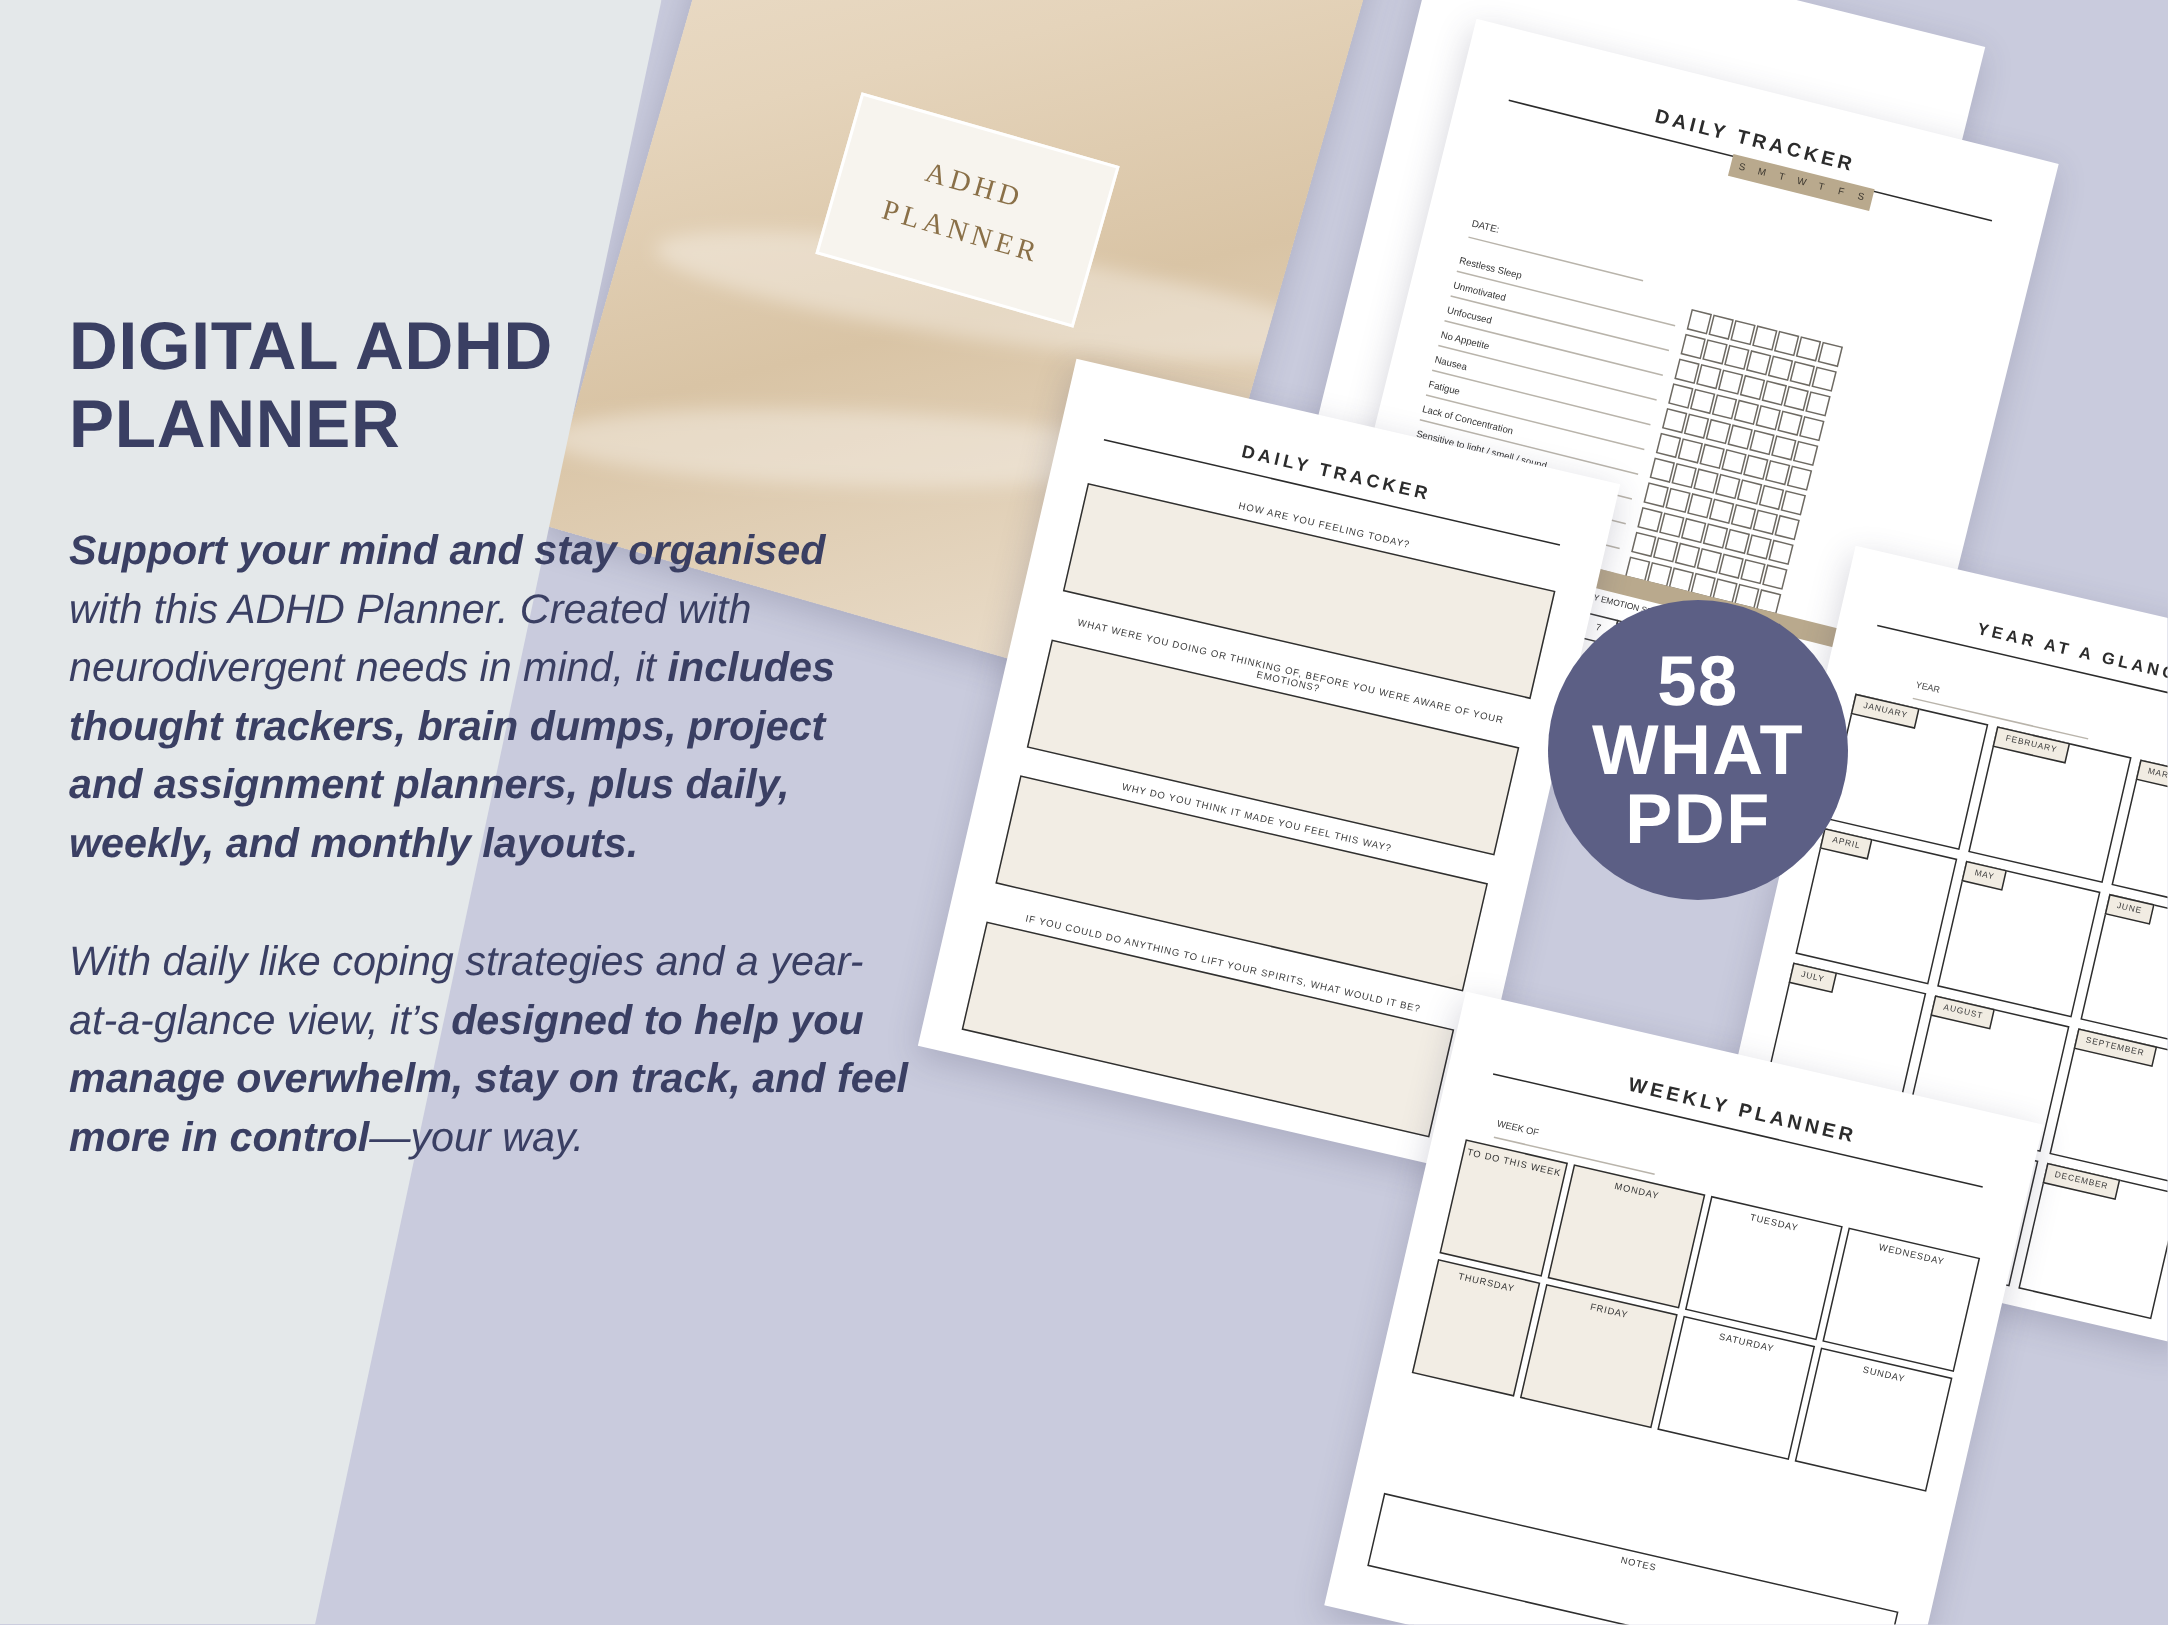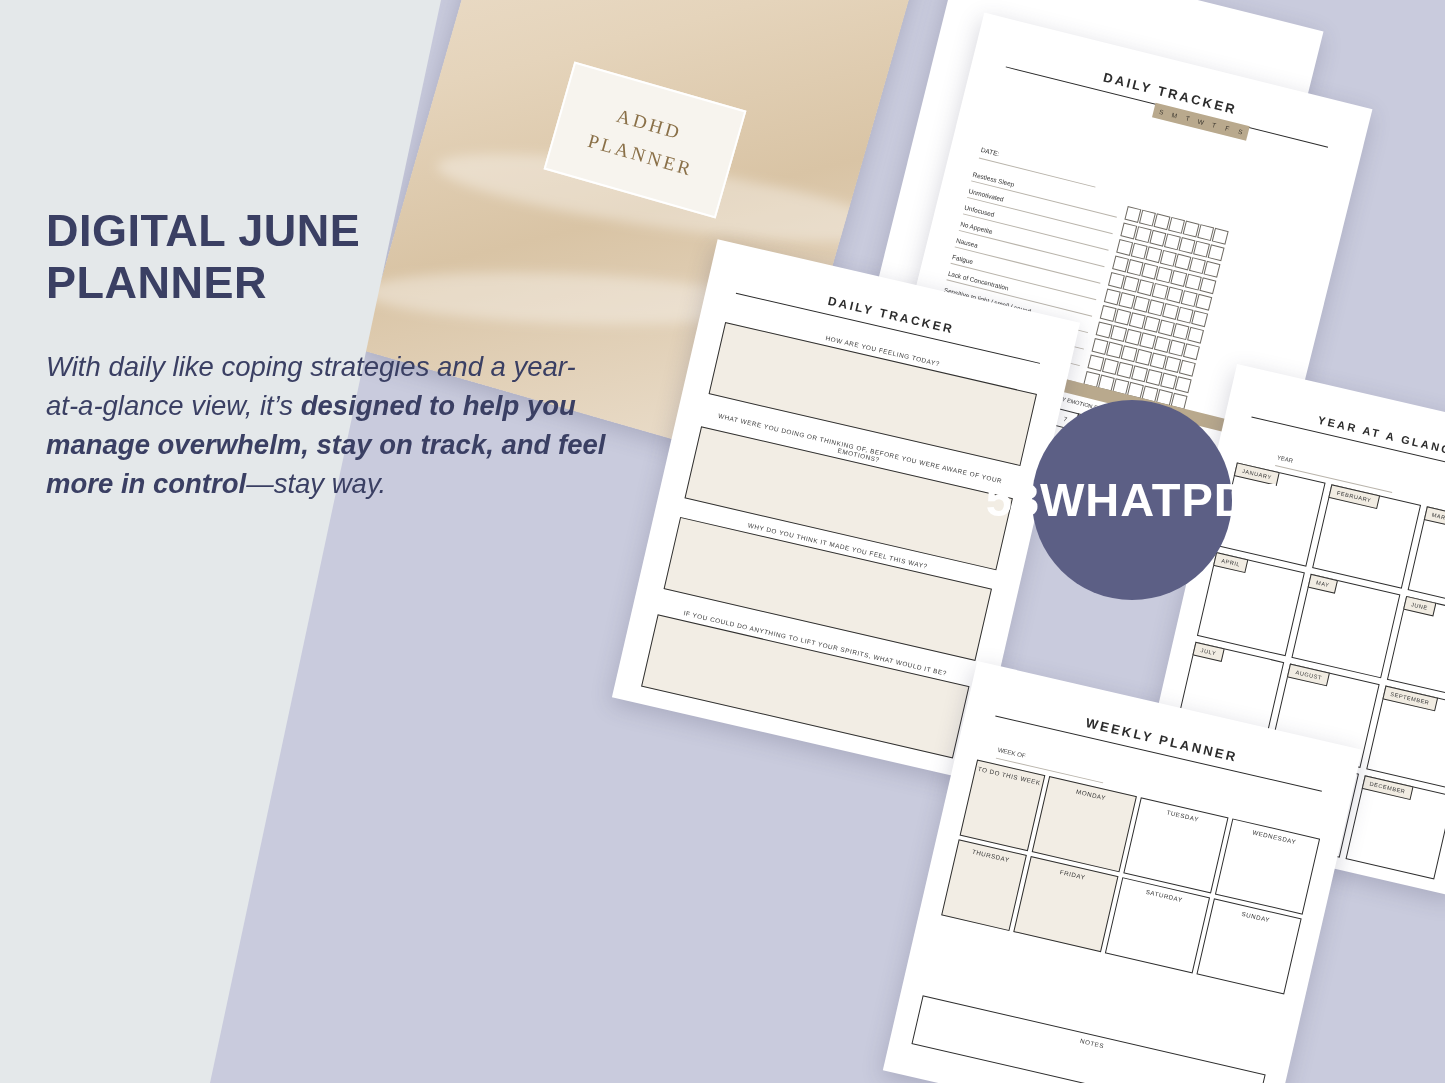--- a/index.html
+++ b/index.html
@@ -193,21 +193,21 @@
 
   
   .badge {
     position: absolute;
     left: 1032px; top: 400px;
     width: 200px; height: 200px;
     border-radius: 50%;
     background: #5c5f85;
     color: #fff;
     display: flex;
-    flex-direction: row;
+    flex-direction: column;
     align-items: center;
     justify-content: center;
     z-index: 20;
     line-height: 0.98;
     text-align: center;
   }
   .badge div {
     font-size: 47px;
     font-weight: bold;
     letter-spacing: 1px;
@@ -520,23 +520,26 @@
       <div>58</div>
       <div>WHAT</div>
       <div>PDF</div>
     </div>
   </div>
 
   <div class="left-panel-2"></div>
 
   <div class="copy">
     <h1 class="title">
-      <span>DIGITAL JUNE</span><br>
+      <span>DIGITAL ADHD</span><br>
       <span>PLANNER</span>
     </h1>
 
-
     <p class="para">
-      <span class="norm">With daily like coping strategies and a year-at-a-glance view, it’s </span><b>designed to help you manage overwhelm, stay on track, and feel more in control</b><span class="norm">—stay way.</span>
+      <b>Support your mind and stay organised</b><span class="norm"> with this ADHD Planner. Created with neurodivergent needs in mind, it </span><b>includes thought trackers, brain dumps, project and assignment planners, plus daily, weekly, and monthly layouts.</b>
+    </p>
+
+    <p class="para">
+      <span class="norm">With daily like coping strategies and a year-at-a-glance view, it’s </span><b>designed to help you manage overwhelm, stay on track, and feel more in control</b><span class="norm">—your way.</span>
     </p>
   </div>
 
 </div>
 
 </body></html>

